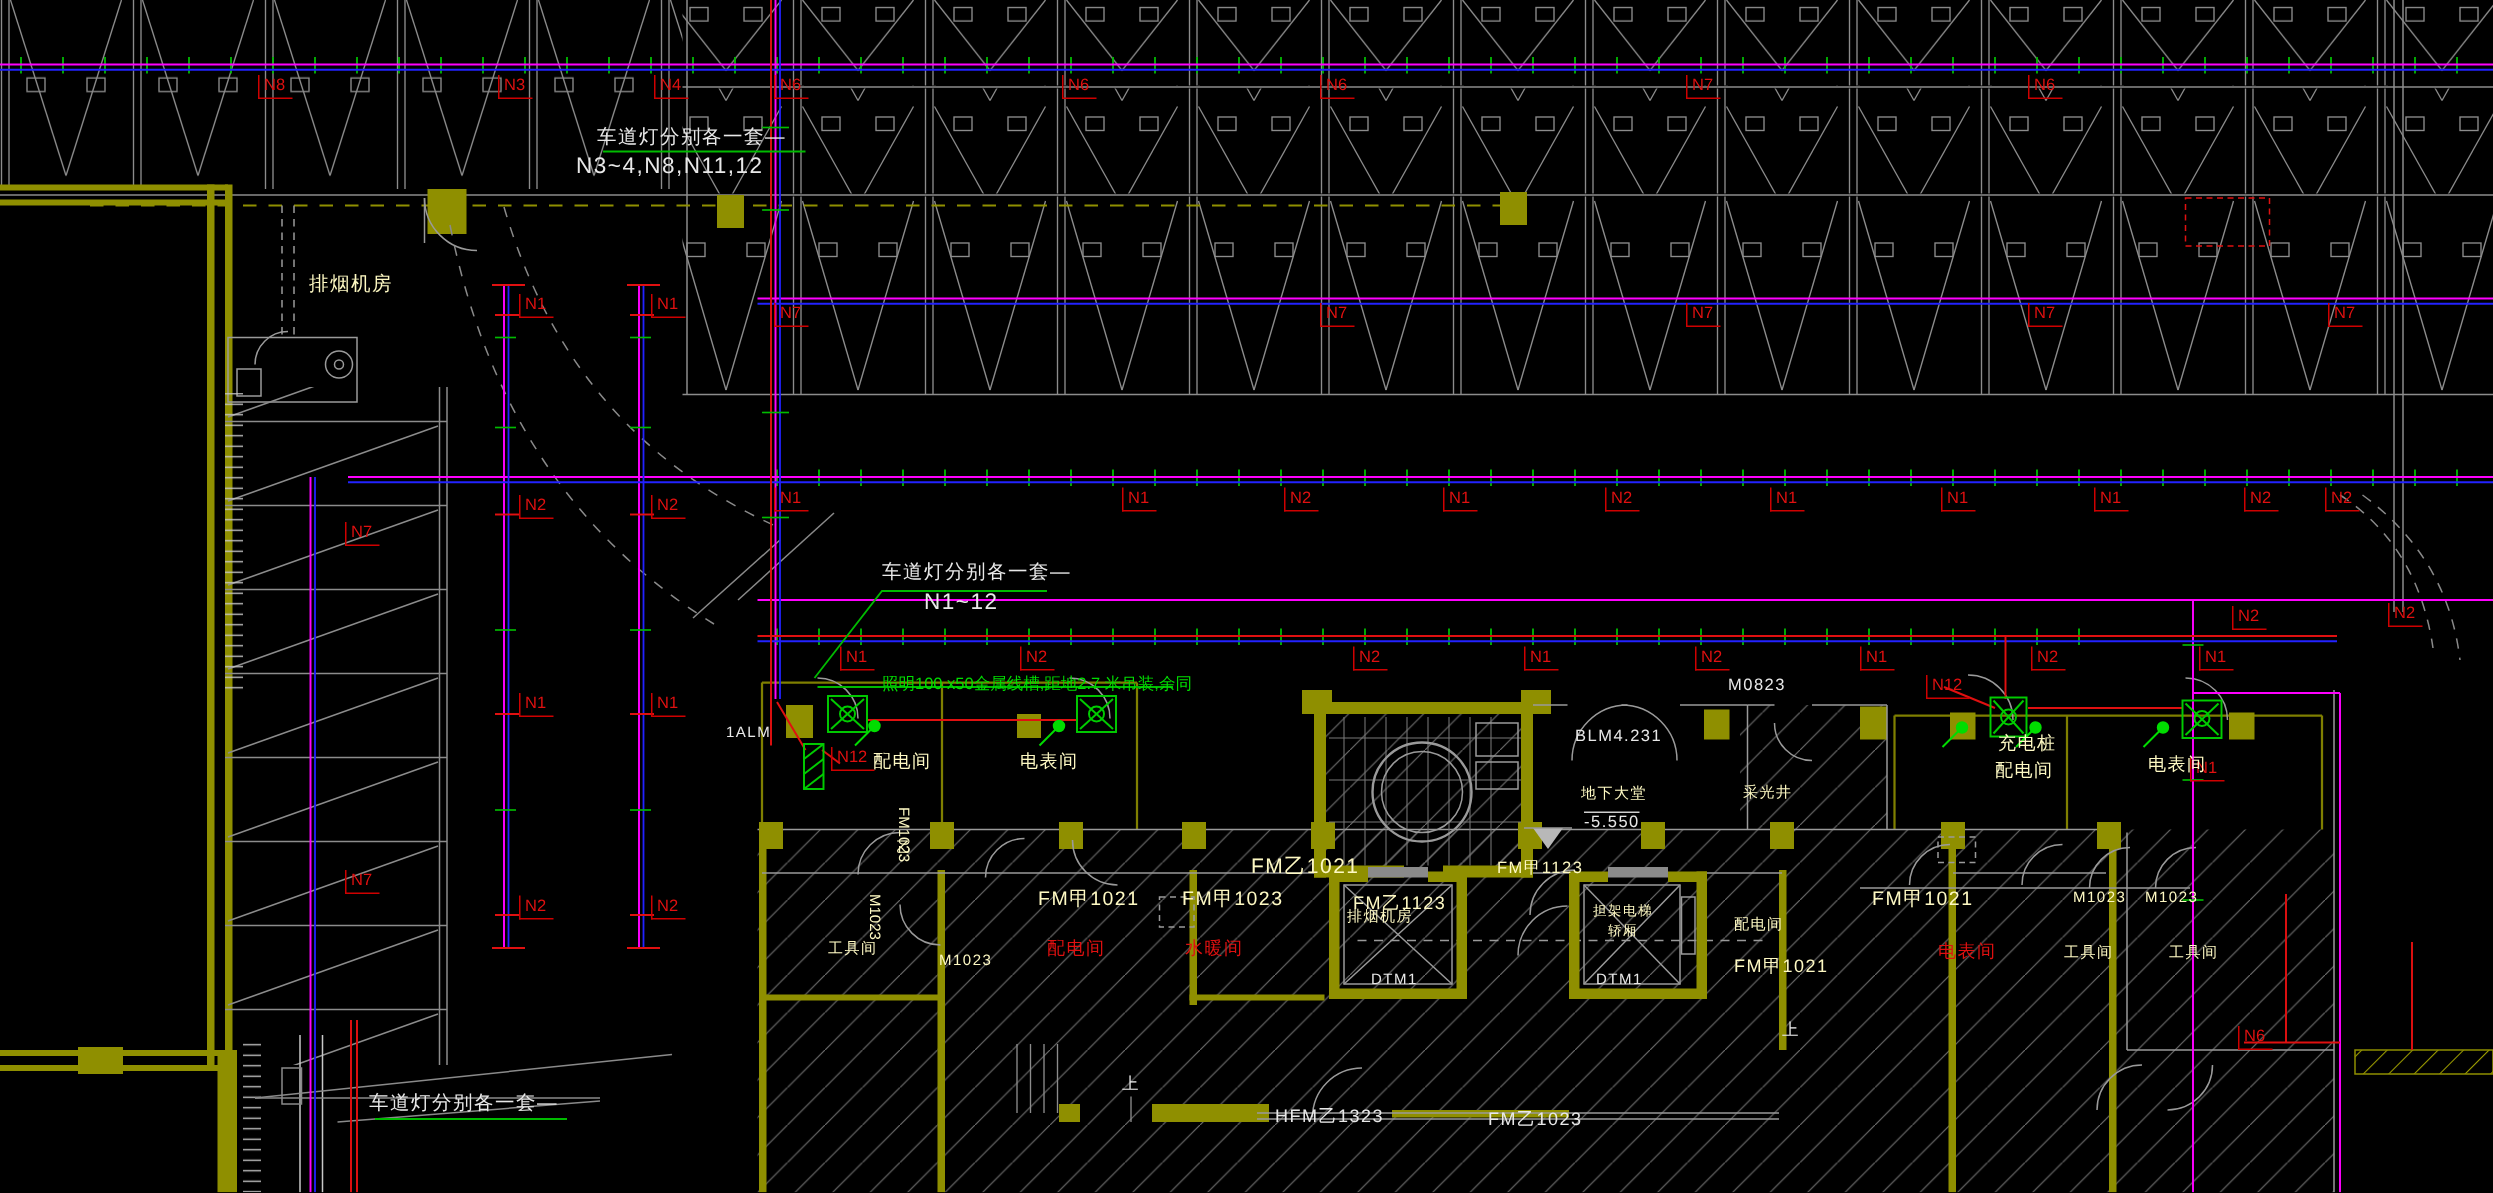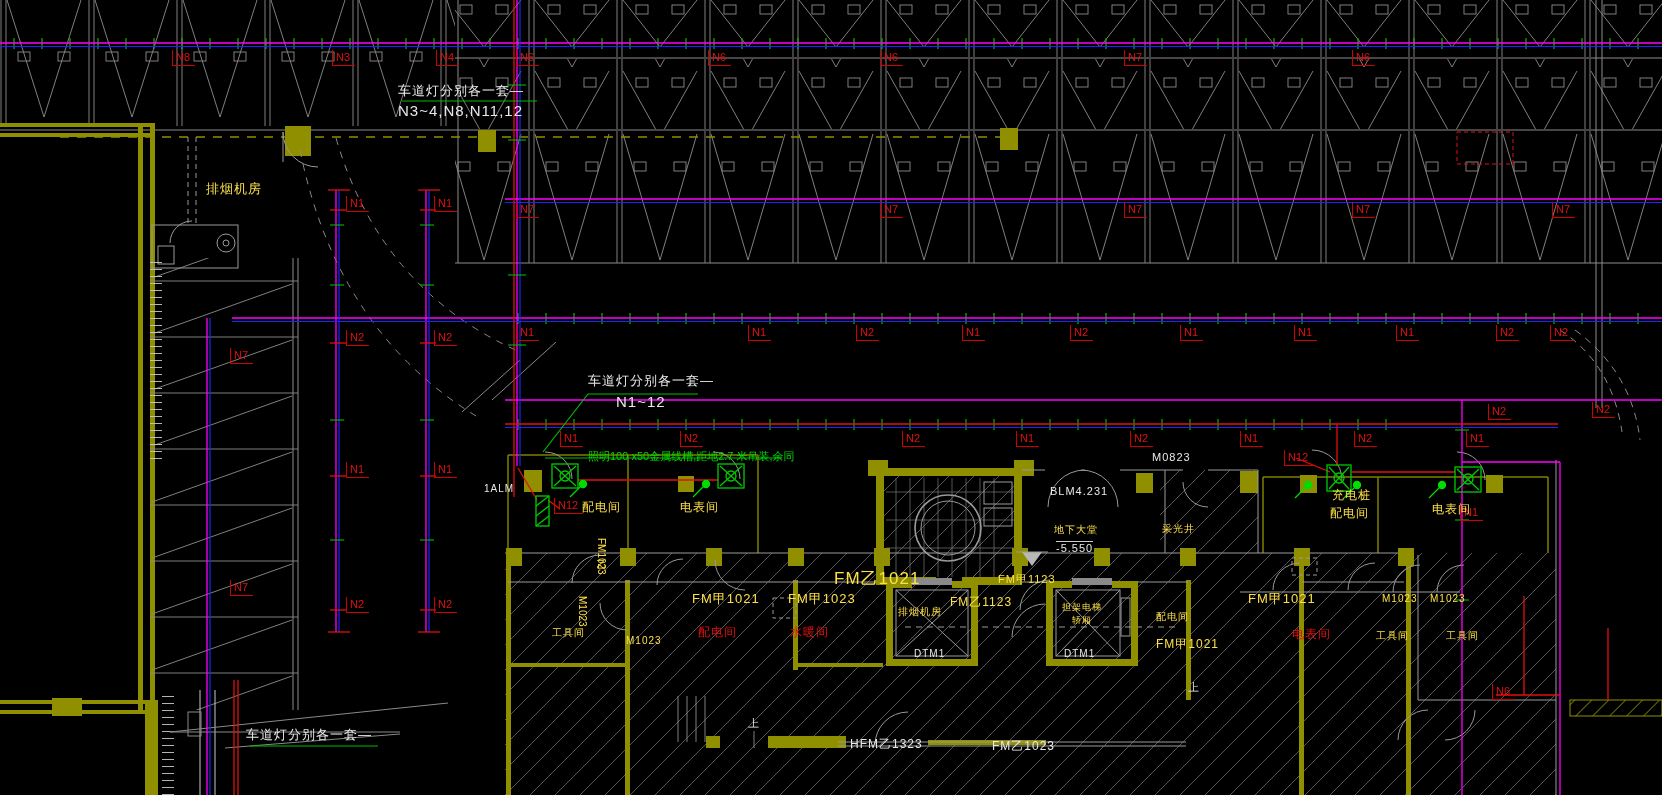--- a/index.html
+++ b/index.html
@@ -1,21 +1,21 @@
 <!DOCTYPE html>
 <html><head>
 <meta charset="utf-8">
 <style>
   html,body{margin:0;padding:0;background:#000;}
   .stage{position:relative;width:1662px;height:795px;background:#000;overflow:hidden;
          font-family:"Liberation Sans",sans-serif;}
   .stage svg{position:absolute;left:0;top:0;}
   .t{position:absolute;white-space:nowrap;line-height:1;letter-spacing:1px;}
   .tw{color:#e8e8e8;}
-  .tg{color:#fde047;}
+  .tg{color:#fef9c3;}
   .tr{color:#e01010;}
   .tgr{color:#00dd00;letter-spacing:0;margin-top:13px;}
   .tv{writing-mode:vertical-rl;letter-spacing:0;}
   .tag{position:absolute;color:#e01010;font-size:11px;line-height:1;letter-spacing:0;
        padding:2px 5px 2px 3px;border-left:1.3px solid #cf0000;border-bottom:1.3px solid #cf0000;}
   .ol{border-top:1px solid #cfcfcf;padding-top:1px;}
 </style>
 </head>
 <body>
 
@@ -482,21 +482,21 @@
 <span class="tag" style="left:1354px;top:431px">N2</span>
 <span class="tag" style="left:1466px;top:431px">N1</span>
 <span class="tag" style="left:554px;top:498px">N12</span>
 <span class="tag" style="left:1284px;top:450px">N12</span>
 <span class="tag" style="left:1488px;top:404px">N2</span>
 <span class="tag" style="left:1460px;top:505px">N1</span>
 <span class="tag" style="left:1492px;top:684px">N6</span>
 <span class="tag" style="left:1592px;top:402px">N2</span>
 
 <span class="t tw" style="left:398px;top:84px;font-size:13px">车道灯分别各一套—</span>
-<span class="t tw" style="left:398px;top:103px;font-size:15px">N3~4,N8,N11,12</span>
+<span class="t tw" style="left:384px;top:103px;font-size:15px">N3~4,N8,N11,12</span>
 <span class="t tw" style="left:588px;top:374px;font-size:13px">车道灯分别各一套—</span>
 <span class="t tw" style="left:616px;top:394px;font-size:15px">N1~12</span>
 <span class="t tw" style="left:246px;top:728px;font-size:13px">车道灯分别各一套—</span>
 <span class="t tgr" style="left:588px;top:438px;font-size:11px">照明100 x50金属线槽,距地2.7 米吊装,余同</span>
 <span class="t tw" style="left:484px;top:484px;font-size:10px">1ALM</span>
 <span class="t tw ol" style="left:1056px;top:541px;font-size:11px">-5.550</span>
 <span class="t tw" style="left:748px;top:718px;font-size:11px">上</span>
 <span class="t tw" style="left:1188px;top:682px;font-size:11px">上</span>
 
 <span class="t tg" style="left:206px;top:182px;font-size:13px">排烟机房</span>
@@ -518,23 +518,23 @@
 <span class="t tg" style="left:1062px;top:603px;font-size:9px">担架电梯</span>
 <span class="t tg" style="left:1072px;top:616px;font-size:9px">轿厢</span>
 
 <span class="t tw" style="left:1152px;top:452px;font-size:11px">M0823</span>
 <span class="t tw" style="left:1050px;top:486px;font-size:11px">BLM4.231</span>
 <span class="t tg tv" style="left:596px;top:538px;font-size:10px">FM乙1023</span>
 <span class="t tg tv" style="left:577px;top:596px;font-size:10px">M1023</span>
 <span class="t tg" style="left:692px;top:592px;font-size:13px">FM甲1021</span>
 <span class="t tg" style="left:788px;top:592px;font-size:13px">FM甲1023</span>
 <span class="t tg" style="left:626px;top:636px;font-size:10px">M1023</span>
-<span class="t tg" style="left:834px;top:570px;font-size:17px">FM乙1021</span>
+<span class="t tg" style="left:834px;top:570px;font-size:14px">FM乙1021</span>
 <span class="t tg" style="left:998px;top:574px;font-size:11px">FM甲1123</span>
-<span class="t tg" style="left:950px;top:596px;font-size:12px">FM乙1123</span>
+<span class="t tg" style="left:902px;top:596px;font-size:12px">FM乙1123</span>
 <span class="t tg" style="left:1248px;top:592px;font-size:13px">FM甲1021</span>
 <span class="t tg" style="left:1382px;top:594px;font-size:10px">M1023</span>
 <span class="t tg" style="left:1430px;top:594px;font-size:10px">M1023</span>
 <span class="t tg" style="left:1156px;top:638px;font-size:12px">FM甲1021</span>
 <span class="t tw" style="left:914px;top:649px;font-size:10px">DTM1</span>
 <span class="t tw" style="left:1064px;top:649px;font-size:10px">DTM1</span>
 <span class="t tw" style="left:850px;top:738px;font-size:12px">HFM乙1323</span>
 <span class="t tw" style="left:992px;top:740px;font-size:12px">FM乙1023</span>
 
 </div>

